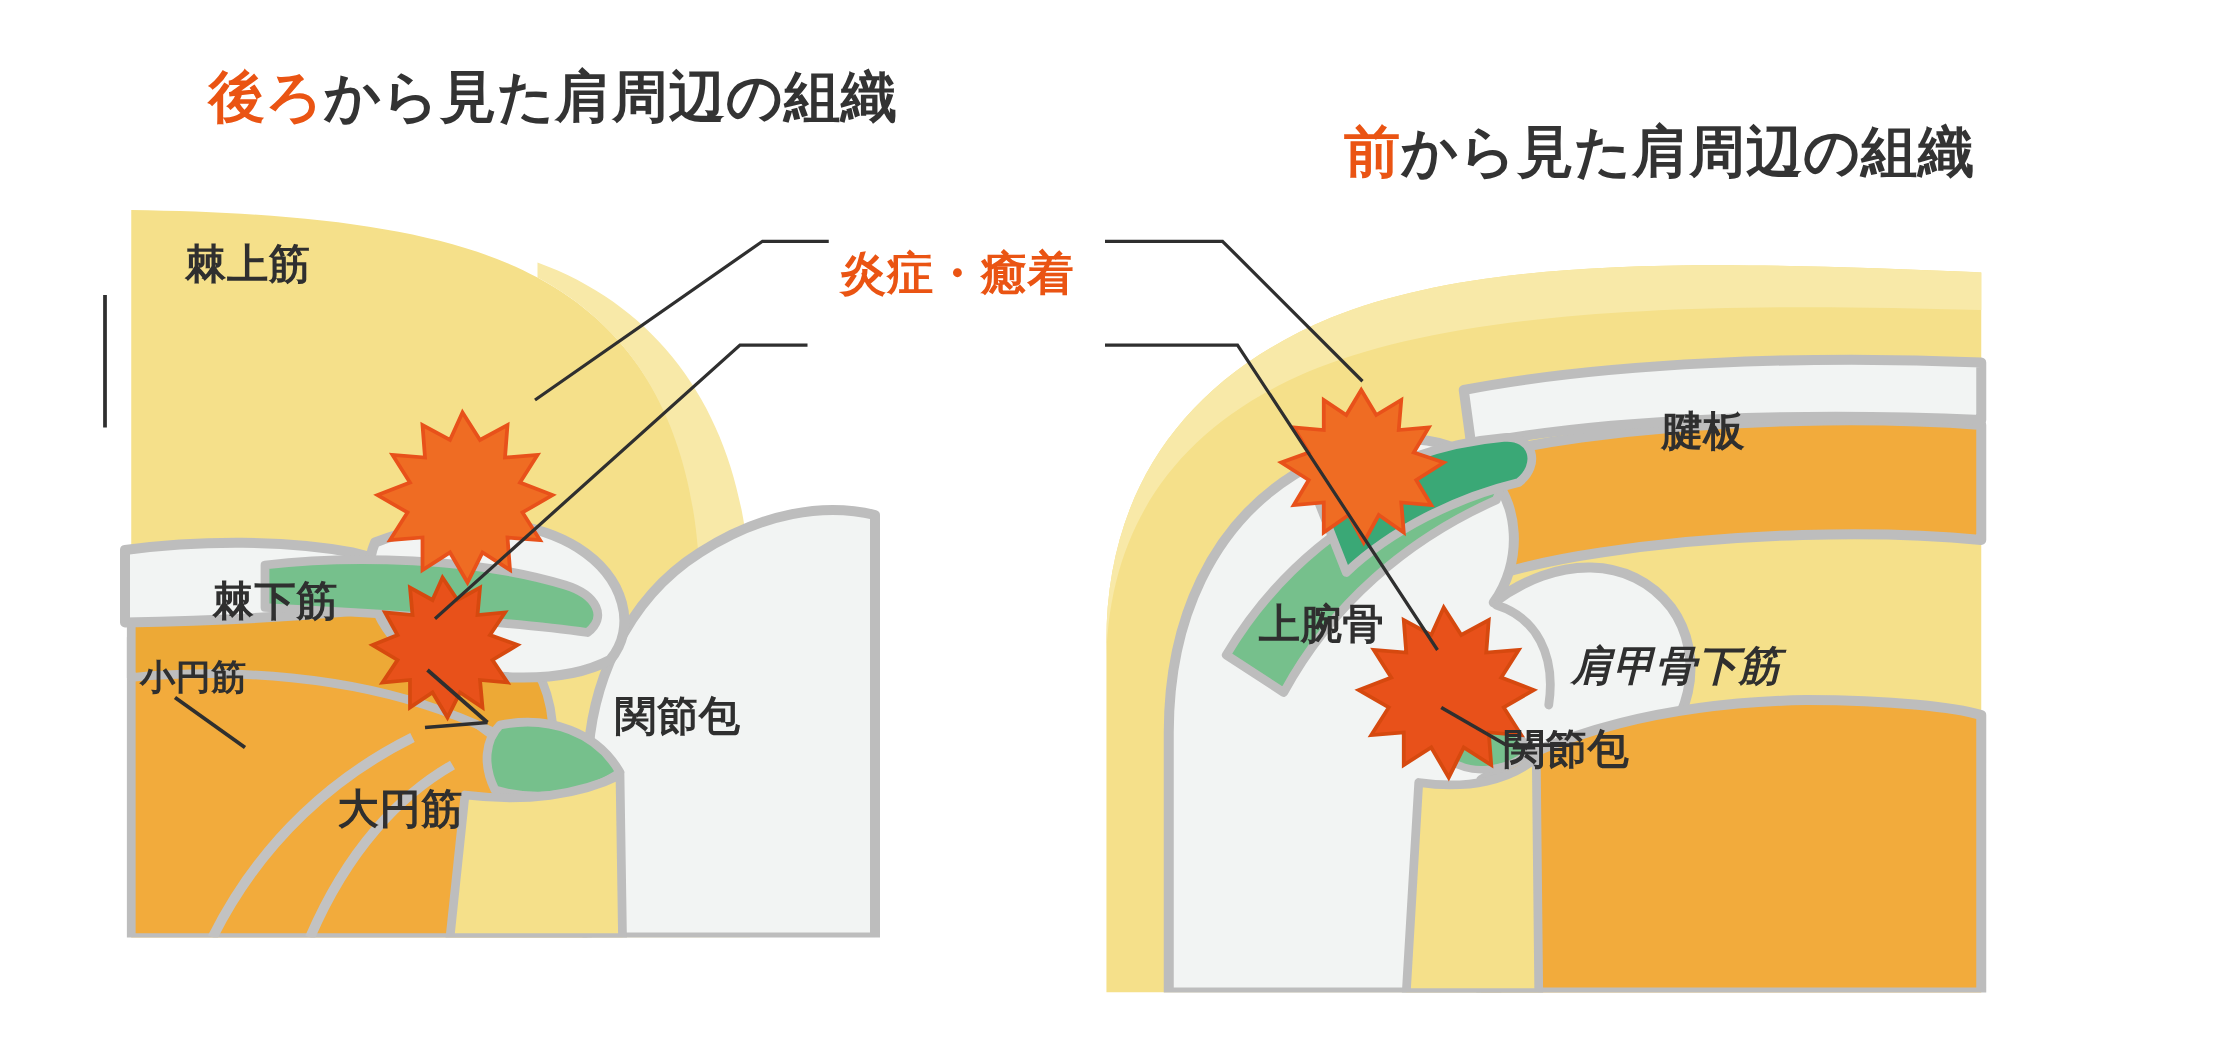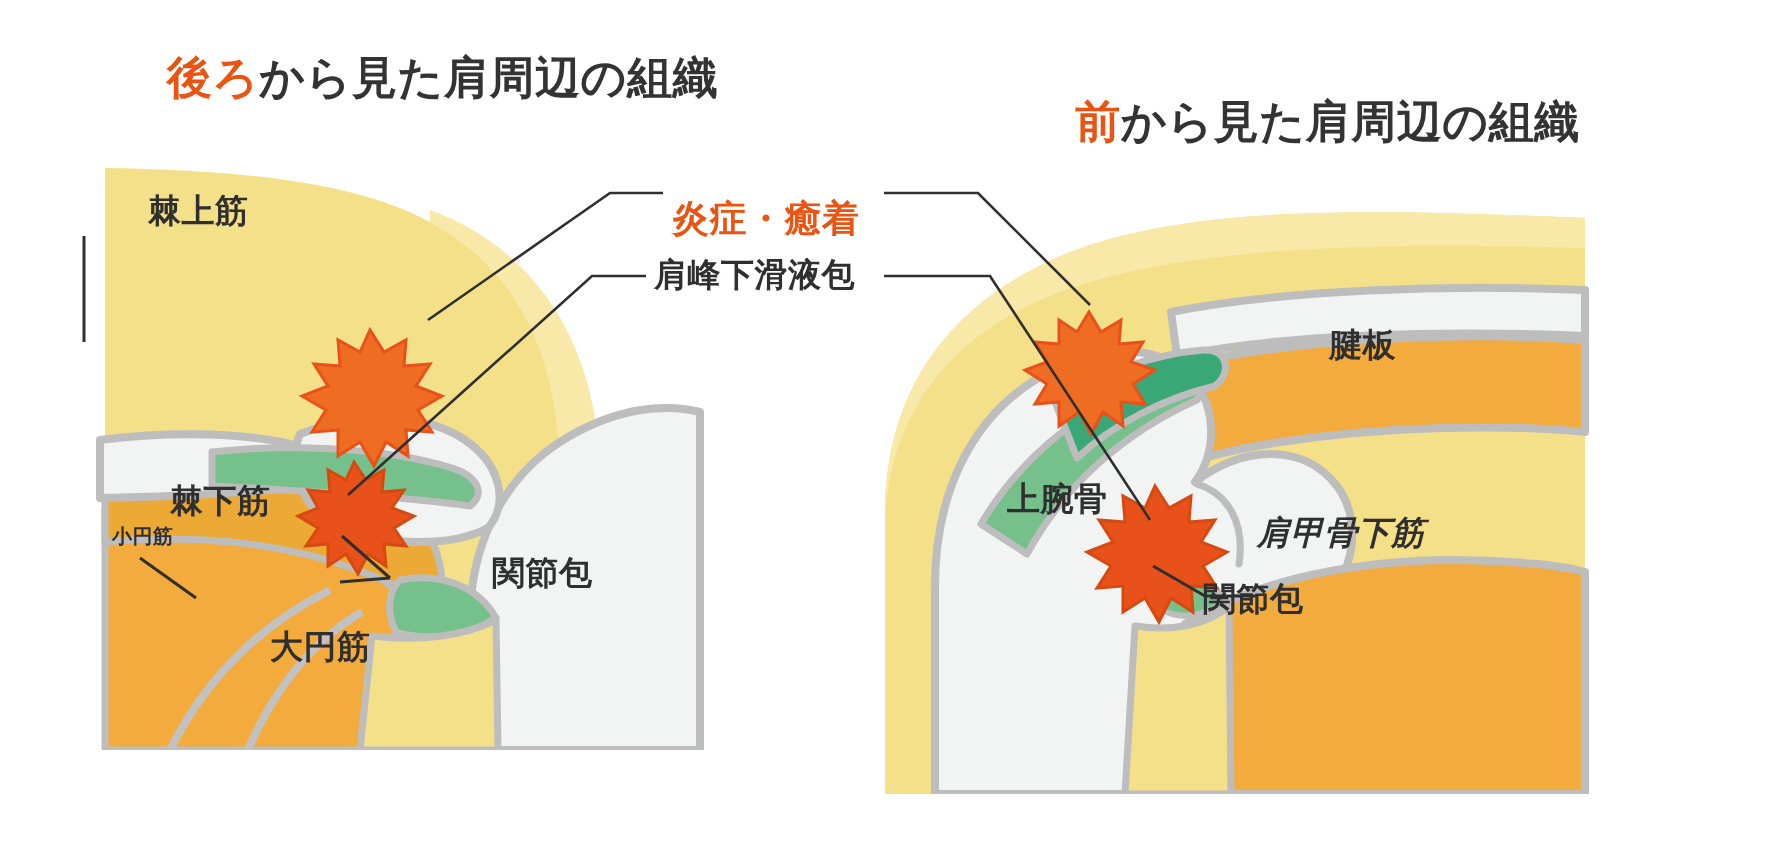--- a/index.html
+++ b/index.html
@@ -52,21 +52,21 @@
 
   .label {
     position: absolute;
     font-size: 33px;
     font-weight: bold;
     color: #2f2f2f;
     white-space: nowrap;
     letter-spacing: 0.5px;
     line-height: 1;
   }
-  .label.small { font-size: 20px; font-family: Liberation Mono, monospace; }
+  .label.small { font-size: 28px; }
   .label.orange {
     color: #ea5413;
     font-size: 37px;
   }
   .center-labels {
     position: absolute;
     top: 0; left: 0;
     width: 1770px; height: 844px;
     pointer-events: none;
   }
@@ -152,21 +152,21 @@
 
           <line x1="140" y1="408" x2="196" y2="448" stroke="#2f2f2f" stroke-width="3"></line>
 
           <line x1="340" y1="432" x2="390" y2="428" stroke="#2f2f2f" stroke-width="3"></line>
           <line x1="390" y1="428" x2="342" y2="386" stroke="#2f2f2f" stroke-width="3"></line>
         </g>
       </svg>
     </div>
 
     <div class="label" style="left:148px; top:194px;">棘上筋</div>
-    <div class="label" style="left:170px; top:484px;">棘下筋</div>
+    <div class="label" style="left:170px; top:464px;">棘下筋</div>
     <div class="label small" style="left:112px; top:528px;">小円筋</div>
     <div class="label" style="left:270px; top:630px;">大円筋</div>
     <div class="label" style="left:492px; top:556px;">関節包</div>
   </div>
 
   <div class="panel panel-right">
 
     <div class="title">
       <span class="accent">前</span><span>から見た肩周辺の組織</span>
     </div>
@@ -249,16 +249,15 @@
       <polyline points="663,193 610,193 428,320" fill="none" stroke="#2f2f2f" stroke-width="2.6"></polyline>
 
       <polyline points="884,193 978,193 1090,305" fill="none" stroke="#2f2f2f" stroke-width="2.6"></polyline>
 
       <polyline points="646,276 592,276 348,495" fill="none" stroke="#2f2f2f" stroke-width="2.6"></polyline>
 
       <polyline points="884,276 990,276 1150,520" fill="none" stroke="#2f2f2f" stroke-width="2.6"></polyline>
     </svg>
 
     <div class="label orange" style="left:672px; top:182px;margin-top:18px;">炎症・癒着</div>
-    <div class="label" style="left:654px; top:258px;">肩峰下滑液包</div>
   </div>
 
 </div>
 
 </body></html>

